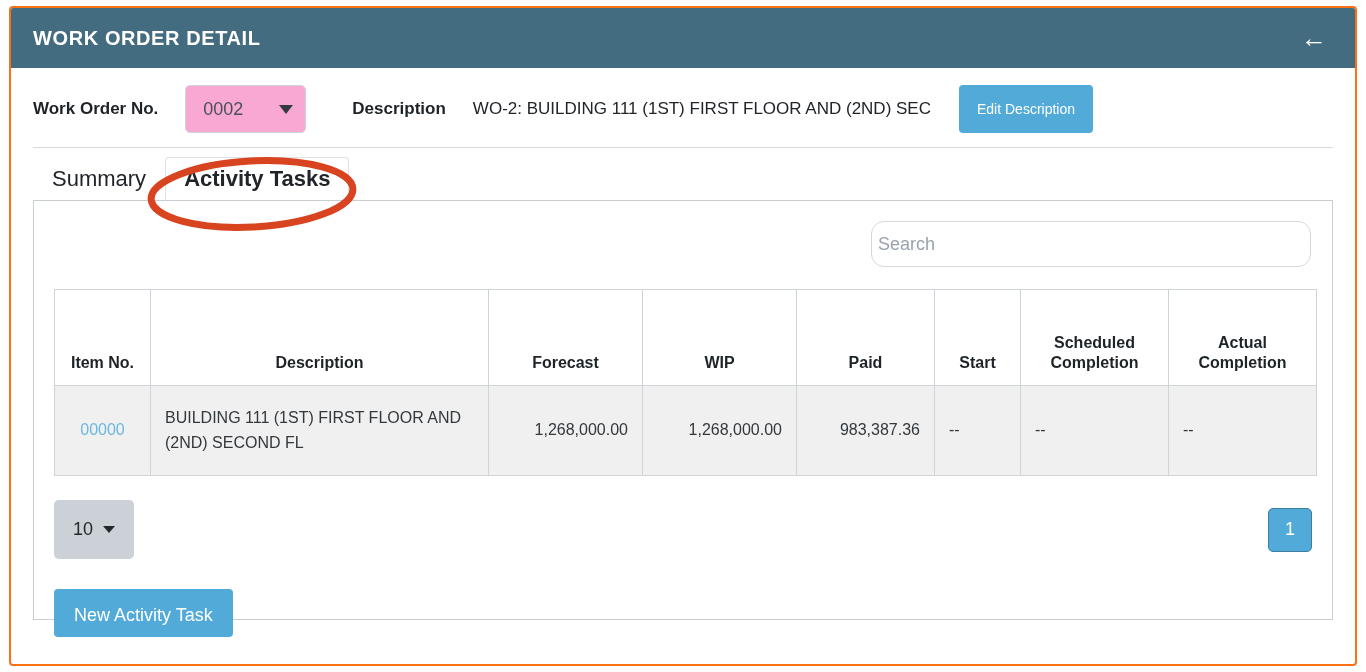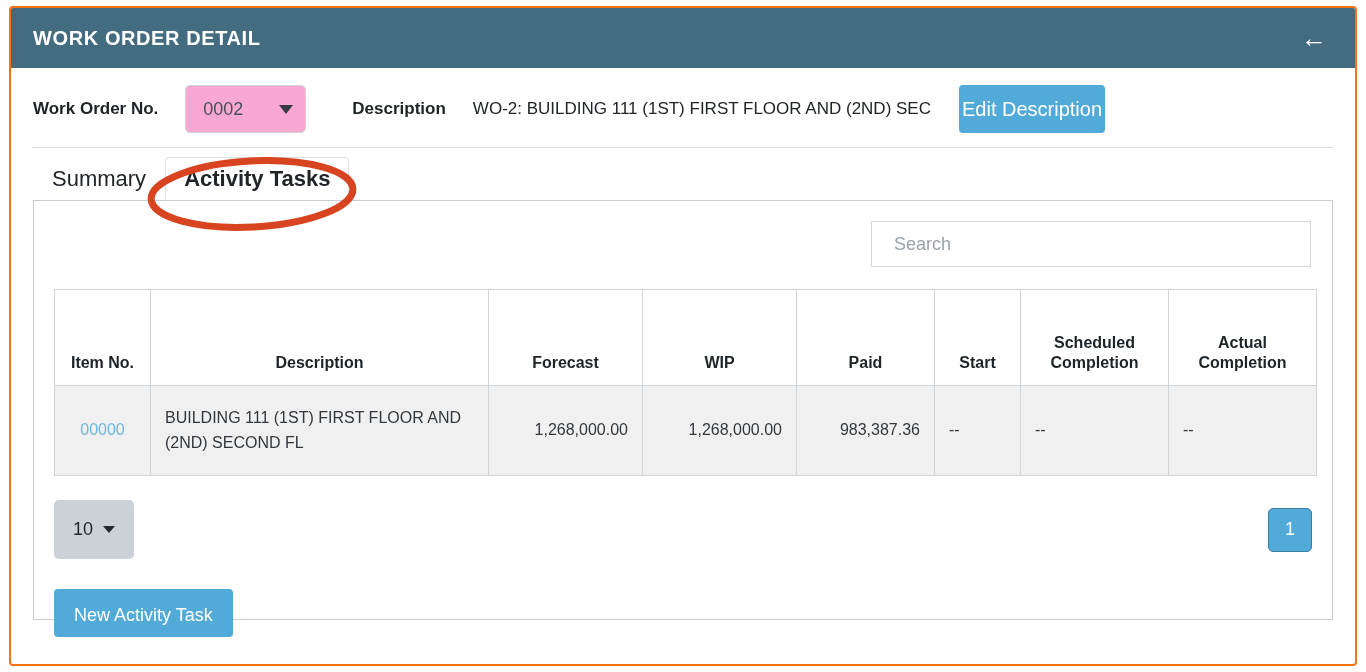--- a/index.html
+++ b/index.html
@@ -100,22 +100,22 @@
     background: #52aad8;
     color: #ffffff;
     border: none;
     border-radius: 4px;
     font-family: "Liberation Sans", sans-serif;
     cursor: pointer;
   }
   .edit-desc {
     margin-left: 20px;
     height: 48px;
-    padding: 0 3px;
-    font-size: 20px;
+    padding: 0 18px;
+    font-size: 14px;
     white-space: nowrap;
   }
 
   
   .hr {
     height: 1px;
     background: #d7dbdf;
     margin: 0 22px;
   }
 
@@ -158,22 +158,22 @@
 
   .search-row {
     display: flex;
     justify-content: flex-end;
     padding-right: 1px;
   }
   .search-input {
     width: 440px;
     height: 46px;
     border: 1px solid #d3d8dd;
-    border-radius: 0;
-    padding: 0 22px;
+    border-radius: 13px;
+    padding: 0 6px;
     font-size: 18px;
     color: #495057;
     font-family: "Liberation Sans", sans-serif;
     background: #ffffff;
     outline: none;
   }
   .search-input::placeholder { color: #9aa2ab; }
 
   
   table.dt {

